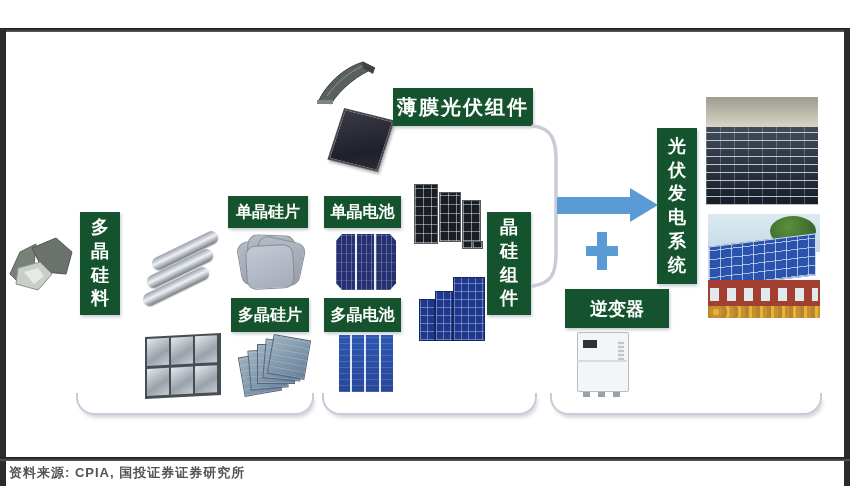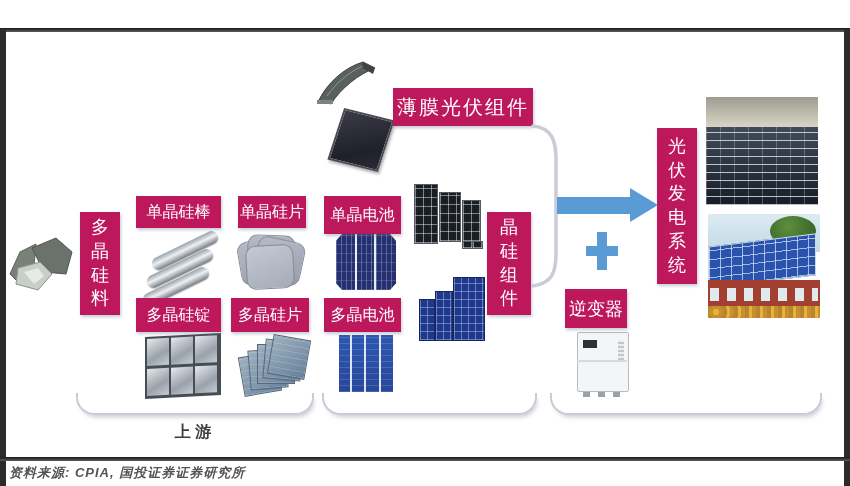--- a/index.html
+++ b/index.html
@@ -10,23 +10,23 @@
   .title{position:absolute;left:5px;top:4px;font-size:18px;font-weight:bold;
          font-style:italic;color:#3f3f3f;letter-spacing:1px;white-space:nowrap;}
   .rule{position:absolute;left:0;width:850px;height:4px;
         background:linear-gradient(#161616,#5d5d5d);}
   .rule-top{top:28px;}
   .rule-bottom{top:457px;}
   .edge{position:absolute;top:30px;width:6px;height:456px;background:#2b2b2b;}
   .edge-left{left:0;}
   .edge-right{left:844px;}
   .source{position:absolute;left:9px;top:464px;font-size:13px;font-weight:bold;
-          font-style:italic;color:#545454;letter-spacing:1px;white-space:nowrap;}
-
-  .box{position:absolute;background:#be185d;color:#fff;font-weight:normal;
+          color:#545454;letter-spacing:1px;white-space:nowrap;}
+
+  .box{position:absolute;background:#14532d;color:#fff;font-weight:bold;
        display:flex;align-items:center;justify-content:center;text-align:center;
        font-size:16px;box-shadow:1px 2px 3px rgba(90,110,130,.35);line-height:1;}
   .vbox{flex-direction:column;font-size:18px;}
   .vchar{display:block;line-height:1.32;}
   .lg{font-size:20px;letter-spacing:2px;}
 
   .img{position:absolute;}
 
   
   .rod{position:absolute;width:72px;height:13px;border-radius:7px;
@@ -223,34 +223,32 @@
       </div>
     <div class="roof-ground"></div>
   </div>
 
   <div class="box vbox vtext" style="left:80px;top:212px;width:40px;height:103px">
       <span class="vchar">多</span>
       <span class="vchar">晶</span>
       <span class="vchar">硅</span>
       <span class="vchar">料</span>
     </div>
-  <div class="box" style="left:136px;top:196px;width:85px;height:32px">单晶硅棒</div>
-  <div class="box" style="left:238px;top:196px;width:68px;height:32px">单晶硅片</div>
-  <div class="box" style="left:324px;top:196px;width:77px;height:38px">单晶电池</div>
-  <div class="box" style="left:136px;top:298px;width:85px;height:34px">多晶硅锭</div>
+  <div class="box" style="left:228px;top:196px;width:80px;height:32px">单晶硅片</div>
+  <div class="box" style="left:324px;top:196px;width:77px;height:32px">单晶电池</div>
   <div class="box" style="left:231px;top:298px;width:78px;height:34px">多晶硅片</div>
   <div class="box" style="left:324px;top:298px;width:77px;height:34px">多晶电池</div>
   <div class="box lg" style="left:393px;top:88px;width:140px;height:38px">薄膜光伏组件</div>
   <div class="box vbox vtext" style="left:487px;top:212px;width:44px;height:103px">
       <span class="vchar">晶</span>
       <span class="vchar">硅</span>
       <span class="vchar">组</span>
       <span class="vchar">件</span>
     </div>
-  <div class="box" style="left:565px;top:289px;width:62px;height:39px;font-size:18px">逆变器</div>
+  <div class="box" style="left:565px;top:289px;width:104px;height:39px;font-size:18px">逆变器</div>
   <div class="box vbox vtext" style="left:657px;top:128px;width:40px;height:156px">
       <span class="vchar">光</span>
       <span class="vchar">伏</span>
       <span class="vchar">发</span>
       <span class="vchar">电</span>
       <span class="vchar">系</span>
       <span class="vchar">统</span>
     </div>
 
   <div class="img" style="left:531px;top:123px;width:30px;height:166px">
@@ -261,18 +259,17 @@
   <div class="arrow-shaft"></div>
   <div class="arrow-head"></div>
   <div class="plus">
     <div class="ph"></div>
       <div class="pv"></div>
   </div>
 
   <div class="cup" style="left:76px;width:234px"></div>
   <div class="cup" style="left:322px;width:211px"></div>
   <div class="cup" style="left:550px;width:268px"></div>
-  <div class="stage-label" style="left:76px;width:234px">上 游</div>
 
   <div class="rule rule-bottom"></div>
   <div class="source">资料来源: CPIA, 国投证券证券研究所</div>
 
 </div>
 
 </body></html>

